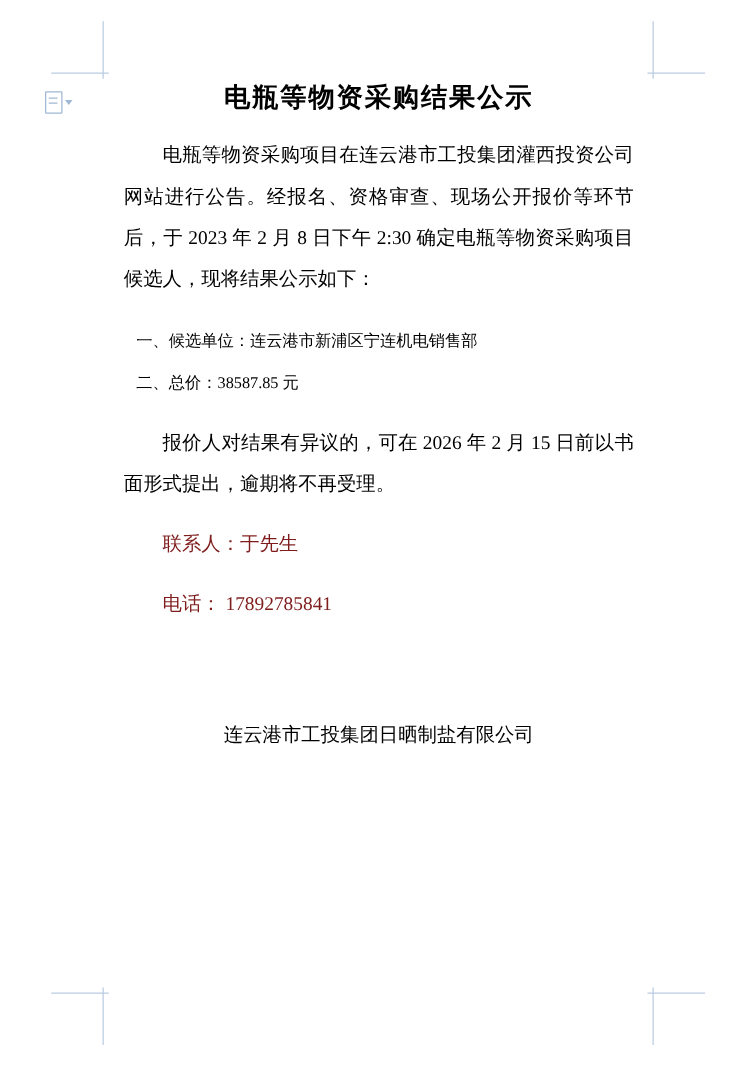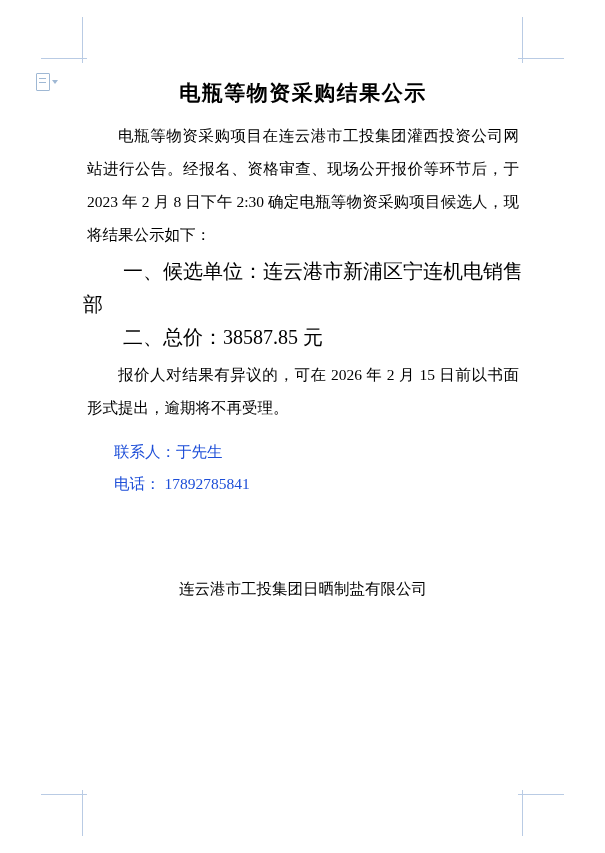--- a/index.html
+++ b/index.html
@@ -72,59 +72,59 @@
     width: 0;
     height: 0;
     border-left: 3px solid transparent;
     border-right: 3px solid transparent;
     border-top: 4px solid #9fb8d4;
   }
 
   .content {
     position: absolute;
     left: 83px;
-    top: 71px;
+    top: 56px;
     width: 440px;
   }
 
   .title {
     text-align: center;
     font-size: 21px;
     letter-spacing: 1.5px;
     color: #000000;
     margin: 8px 0 12px 0;
     font-family: "Liberation Serif", serif;
     white-space: nowrap;
   }
 
   .para {
     font-size: 15.5px;
     line-height: 33px;
     color: #000000;
     text-align: justify;
     text-justify: inter-ideograph;
-    margin: 4px;
+    margin: 16px;
     text-indent: 2em;
   }
 
   .item {
-    font-size: 20px;
+    font-size: 13px;
     line-height: 33px;
     color: #000000;
     margin: 0;
     text-indent: 2em;
   }
 
   .contact-block { margin-top: 12px; }
 
   .contact {
     font-size: 15.5px;
     line-height: 32px;
-    color: #1d4ed8;
-    margin: 0;
+    color: #7f1d1d;
+    margin: 16px;
     text-indent: 2em;
   }
 
   .signature {
     margin-top: 72px;
     text-align: center;
     font-size: 15.5px;
     line-height: 33px;
     color: #000000;
   }

